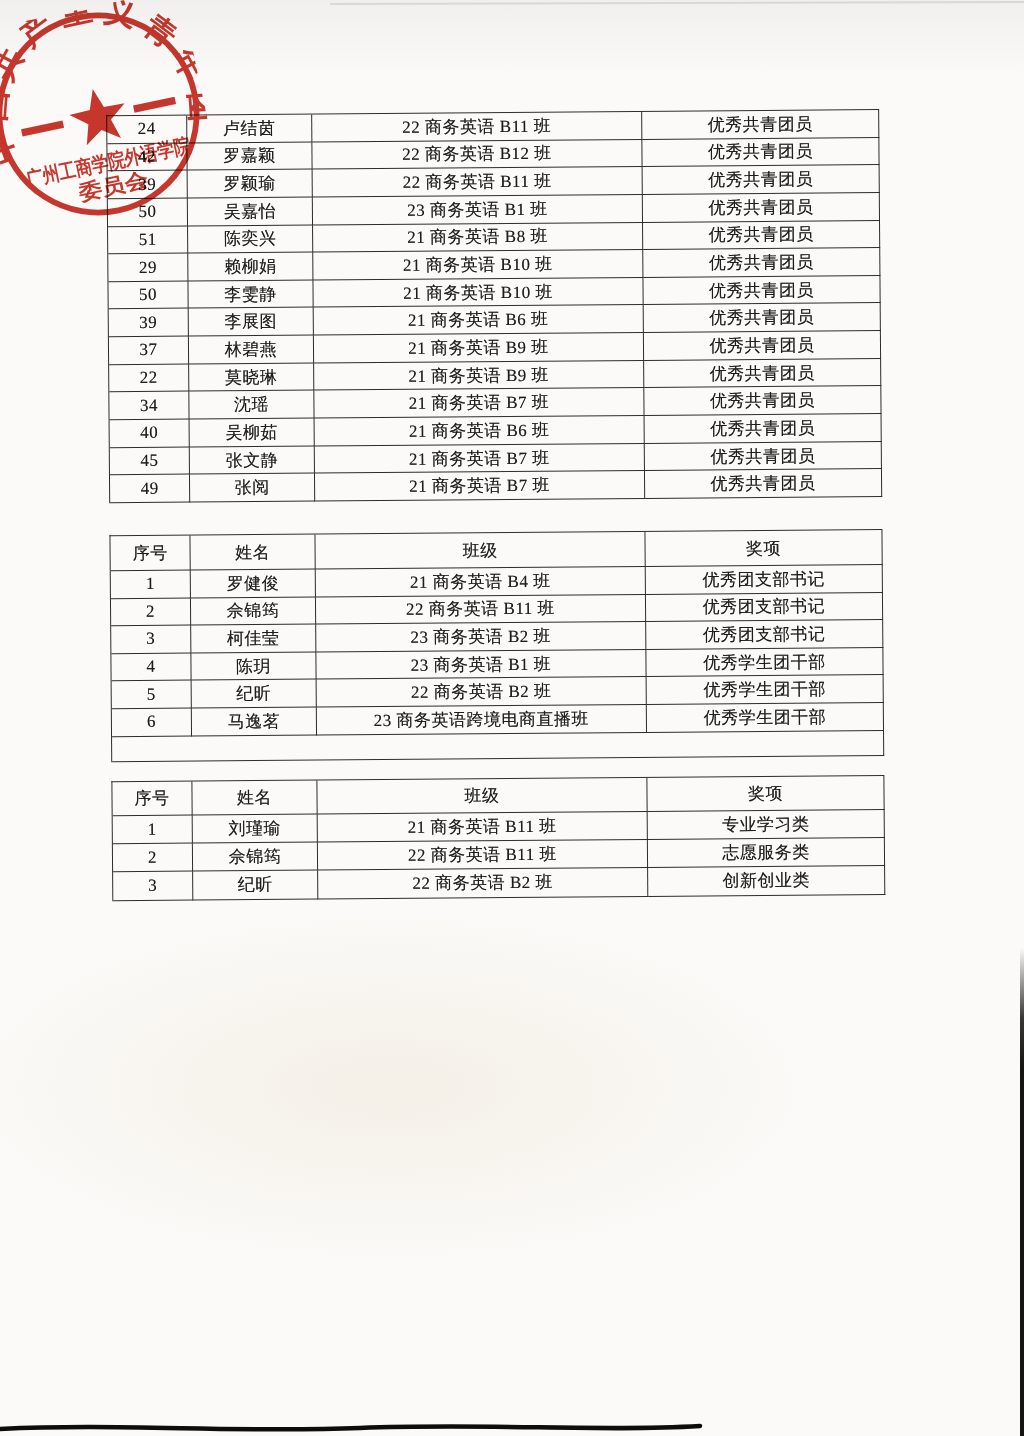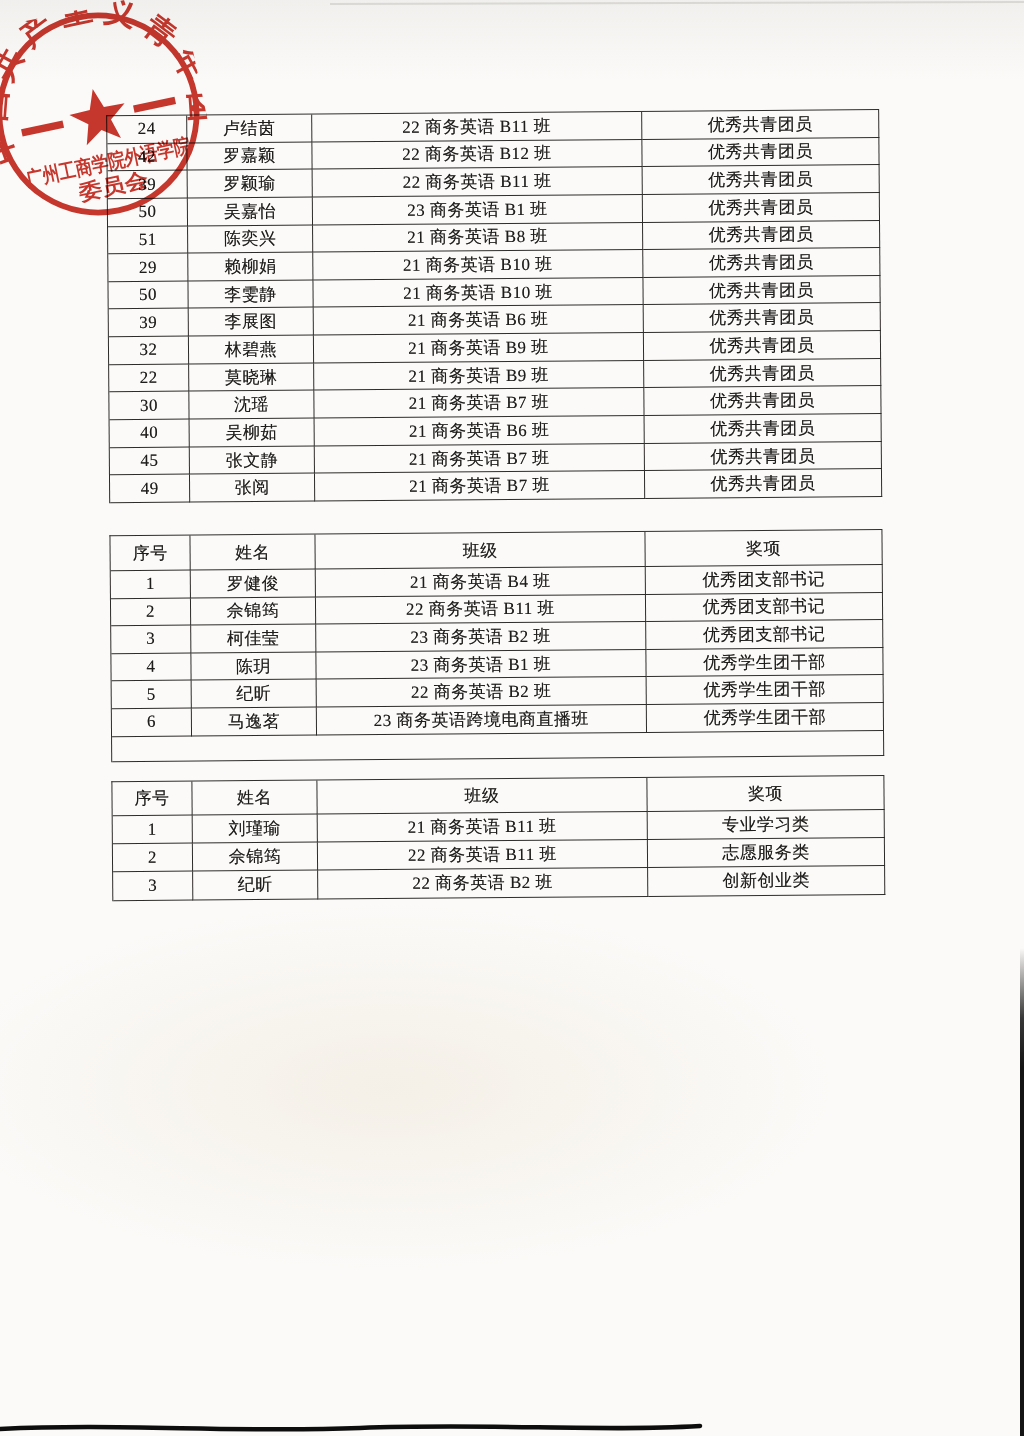--- a/index.html
+++ b/index.html
@@ -79,29 +79,29 @@
       <div>21 商务英语 B10 班</div>
       <div>优秀共青团员</div>
       <div>50</div>
       <div>李雯静</div>
       <div>21 商务英语 B10 班</div>
       <div>优秀共青团员</div>
       <div>39</div>
       <div>李展图</div>
       <div>21 商务英语 B6 班</div>
       <div>优秀共青团员</div>
-      <div>32</div>
+      <div>37</div>
       <div>林碧燕</div>
       <div>21 商务英语 B9 班</div>
       <div>优秀共青团员</div>
       <div>22</div>
       <div>莫晓琳</div>
       <div>21 商务英语 B9 班</div>
       <div>优秀共青团员</div>
-      <div>30</div>
+      <div>34</div>
       <div>沈瑶</div>
       <div>21 商务英语 B7 班</div>
       <div>优秀共青团员</div>
       <div>40</div>
       <div>吴柳茹</div>
       <div>21 商务英语 B6 班</div>
       <div>优秀共青团员</div>
       <div>45</div>
       <div>张文静</div>
       <div>21 商务英语 B7 班</div>

